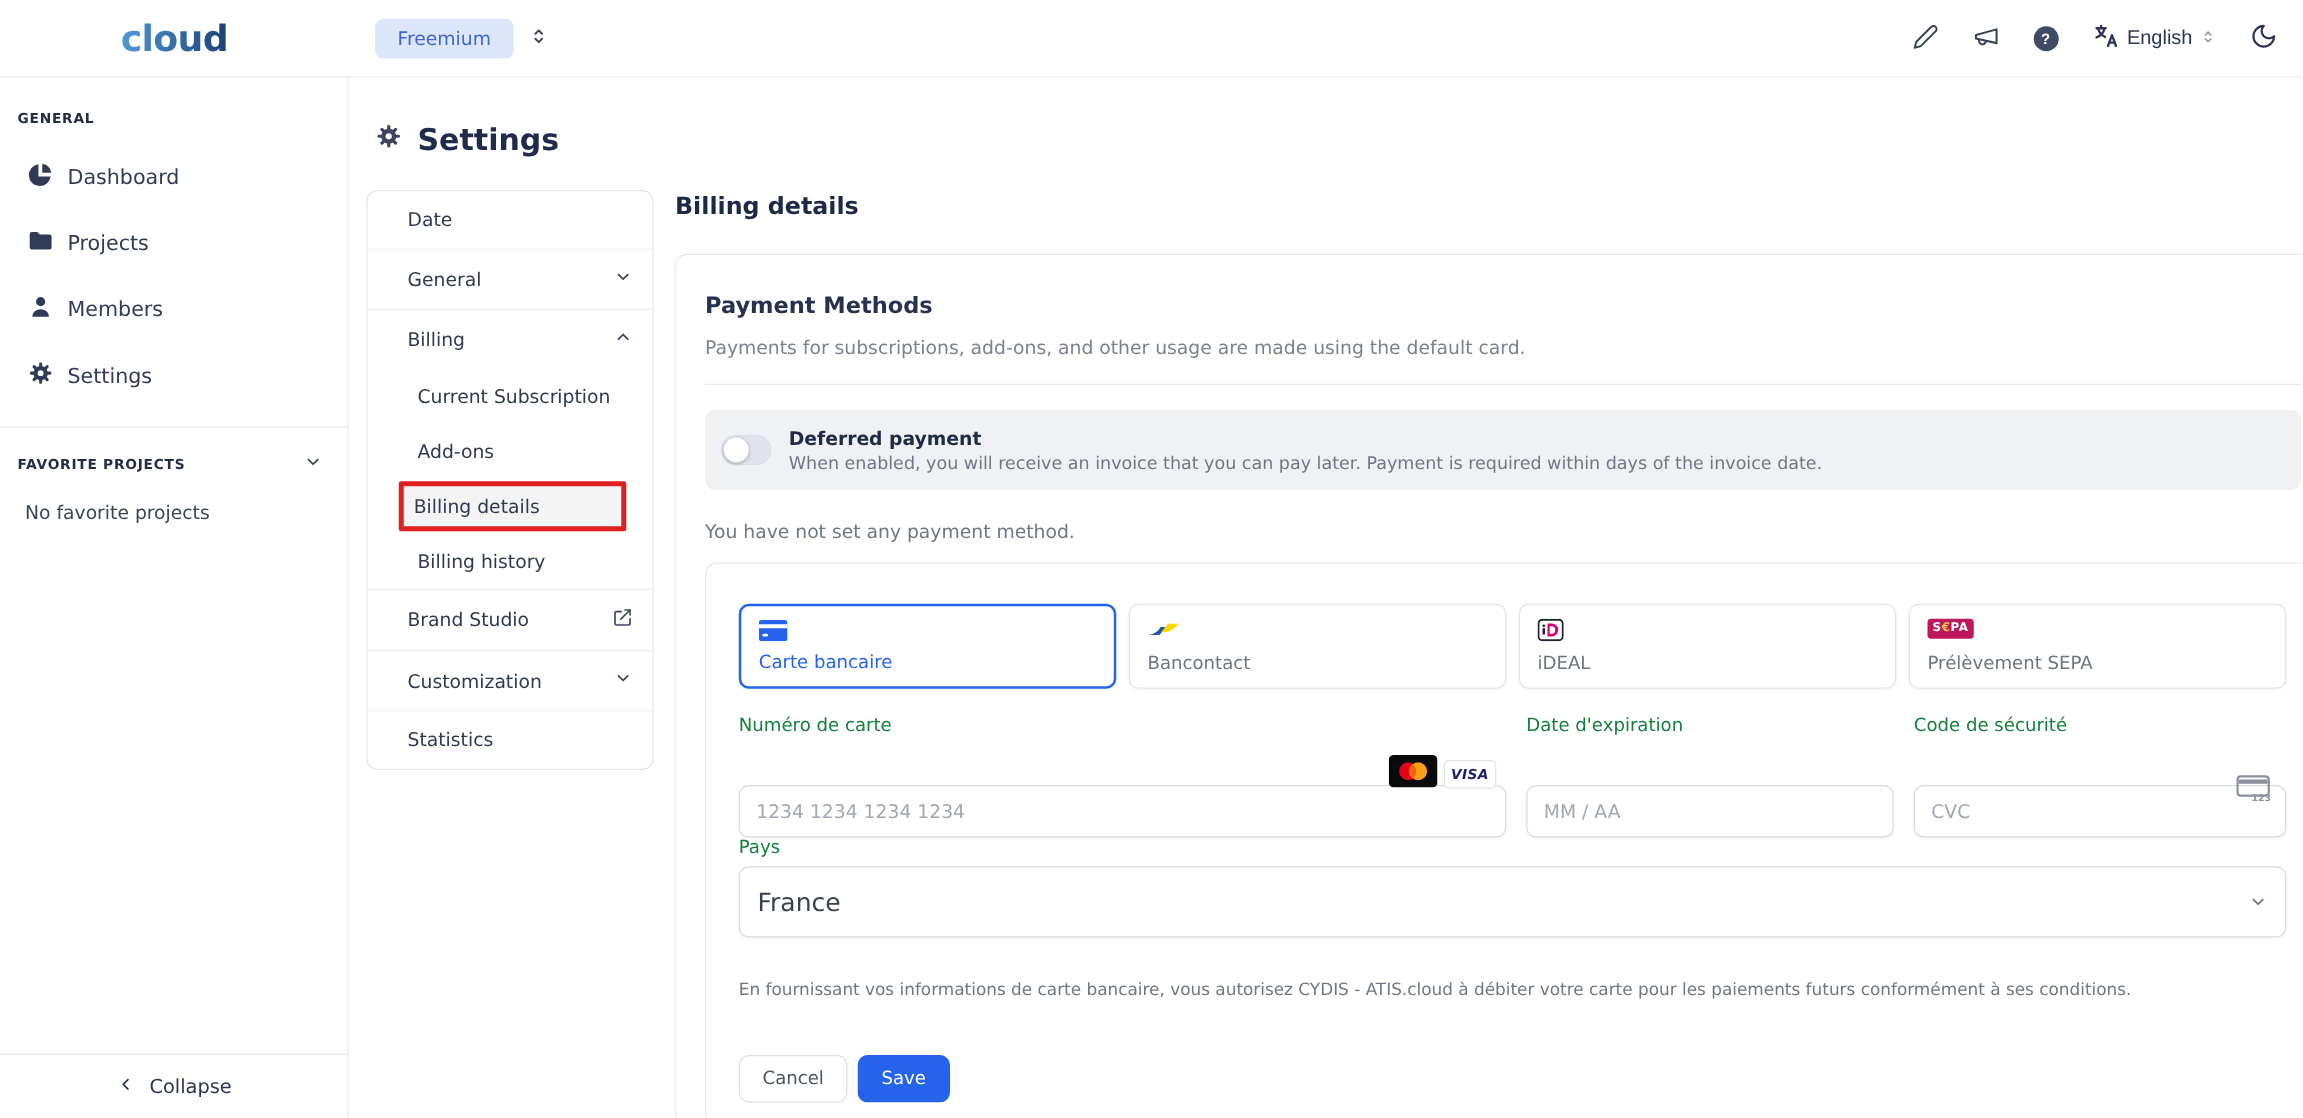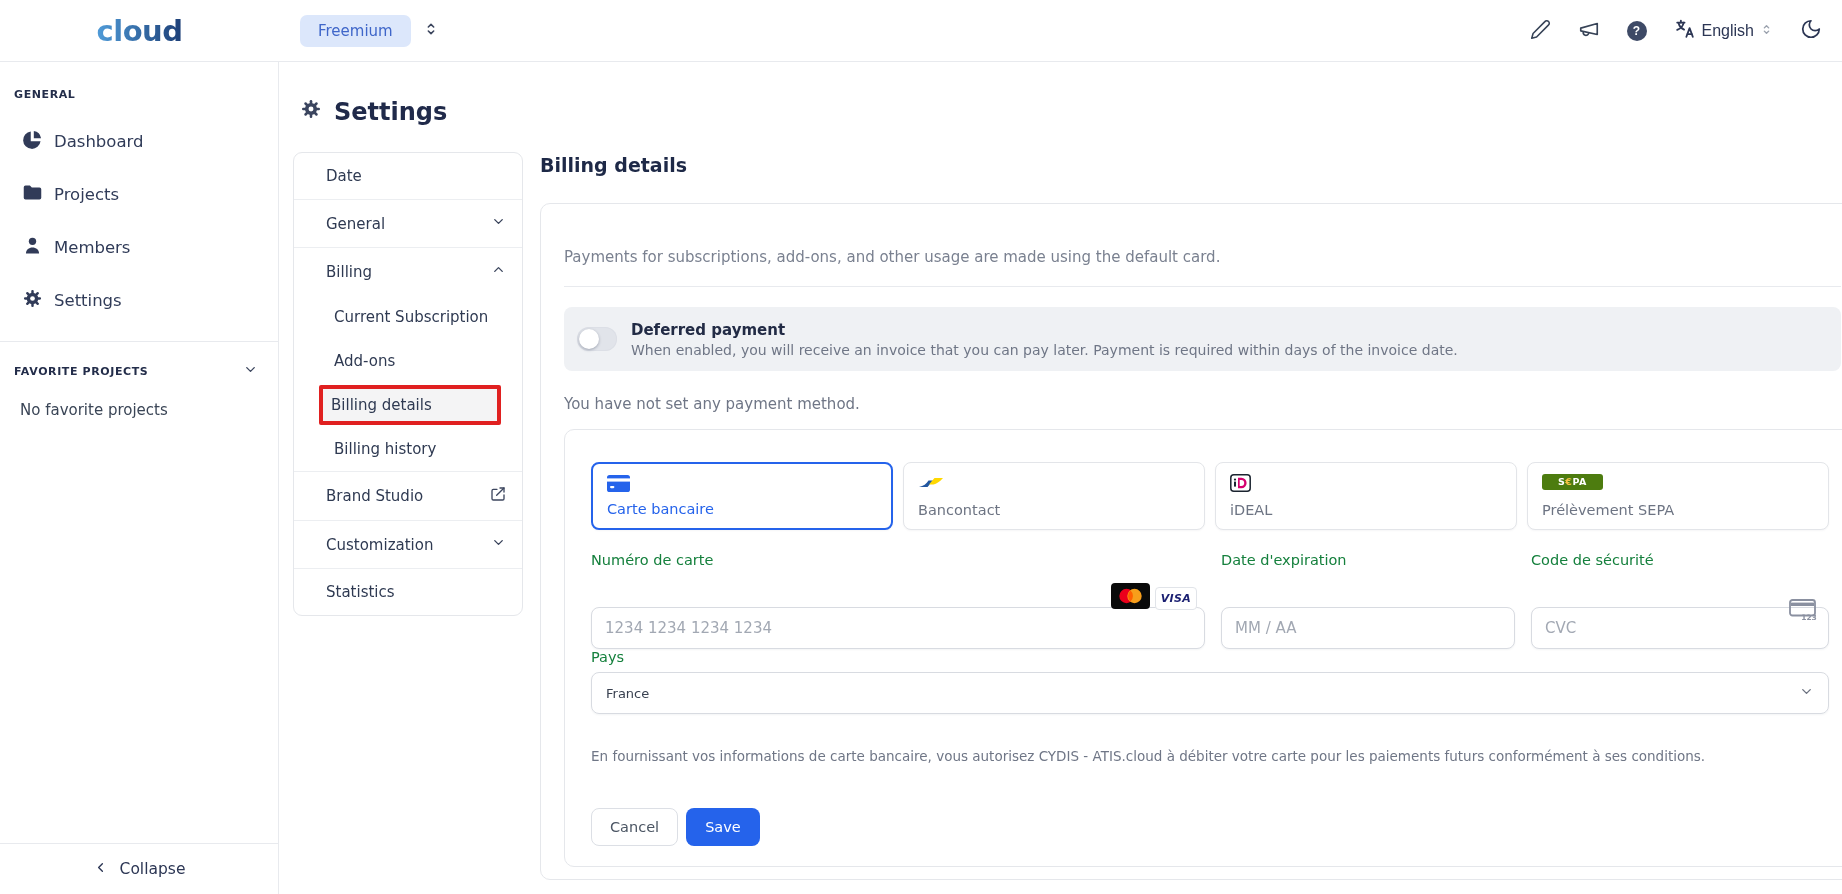--- a/index.html
+++ b/index.html
@@ -86,30 +86,30 @@
   .tinput { width:100%; height:42px; border:1px solid #d8dbe1; border-radius:8px; padding:0 13px; font-size:15px; color:#394150;
             background:#fff; box-shadow:0 1px 2px rgba(25,35,60,.05); outline:none;
             font-family:"DejaVu Sans","Liberation Sans",sans-serif;margin-top:32px; }
   .tinput::placeholder { color:#a2a8b3; opacity:1; }
   .card-brands { position:absolute; right:8px; top:8px; display:flex; gap:5px; align-items:center; }
   .visa-badge { background:#fff; border:1px solid #e1e4e9; border-radius:4px; color:#1a1f71; font-weight:700; font-style:italic;
                 font-size:11px; letter-spacing:0.3px; padding:5px 5px; line-height:1; }
   .cvc-icon { position:absolute; right:10px; top:24px; }
 
   .country-row { width:1238px; }
-  .select-box { height:42px; border:1px solid #d8dbe1; border-radius:8px; display:flex; align-items:center; justify-content:space-between;
-                padding:0 14px; font-size:13px; color:#394150; cursor:pointer; box-shadow:0 1px 2px rgba(25,35,60,.05); }
+  .select-box { height:57px; border:1px solid #d8dbe1; border-radius:8px; display:flex; align-items:center; justify-content:space-between;
+                padding:0 14px; font-size:20px; color:#394150; cursor:pointer; box-shadow:0 1px 2px rgba(25,35,60,.05); }
   .disclaimer { width:1238px; font-size:13.5px; color:#6f7686; margin-top:34px; }
   .btn-row { display:flex; gap:8px; margin-top:44px; }
   .btn { height:38px; border-radius:8px; font-size:14.5px; cursor:pointer; border:1px solid transparent; padding:0 18px;
          font-family:"DejaVu Sans","Liberation Sans",sans-serif; }
   .btn-cancel { background:#fff; border-color:#dcdfe5; color:#4b5563; }
   .btn-save { background:#2563eb; color:#fff; font-weight:500; }
 
-  .sepa-badge { background:#4d7c0f; border-radius:3px; padding:3px 16px; font-size:9.5px; font-weight:700; letter-spacing:0.5px;
+  .sepa-badge { background:#be185d; border-radius:3px; padding:3px 4px; font-size:9.5px; font-weight:700; letter-spacing:0.5px;
                 color:#fff; line-height:1; display:inline-block; }
   .sepa-badge .eur { color:#f6c344; }
 </style>
 </head>
 <body>
 
 <div class="app">
 
   <header>
     <div class="header-left">
@@ -313,20 +313,21 @@
           </div>
           <div class="snav-item bt">
             <span>Statistics</span>
           </div>
         </nav>
 
         <section class="detail">
           <h2 class="detail-title">Billing details</h2>
 
           <div class="outer-card">
+            <div class="pm-title">Payment Methods</div>
             <div class="pm-desc">Payments for subscriptions, add-ons, and other usage are made using the default card.</div>
             <hr class="pm-divider">
 
             <div class="banner">
               <div class="toggle">
                 <div class="knob"></div>
               </div>
               <div class="banner-text">
                 <div class="bt1">Deferred payment</div>
                 <div class="bt2">When enabled, you will receive an invoice that you can pay later. Payment is required within days of the invoice date.</div>

